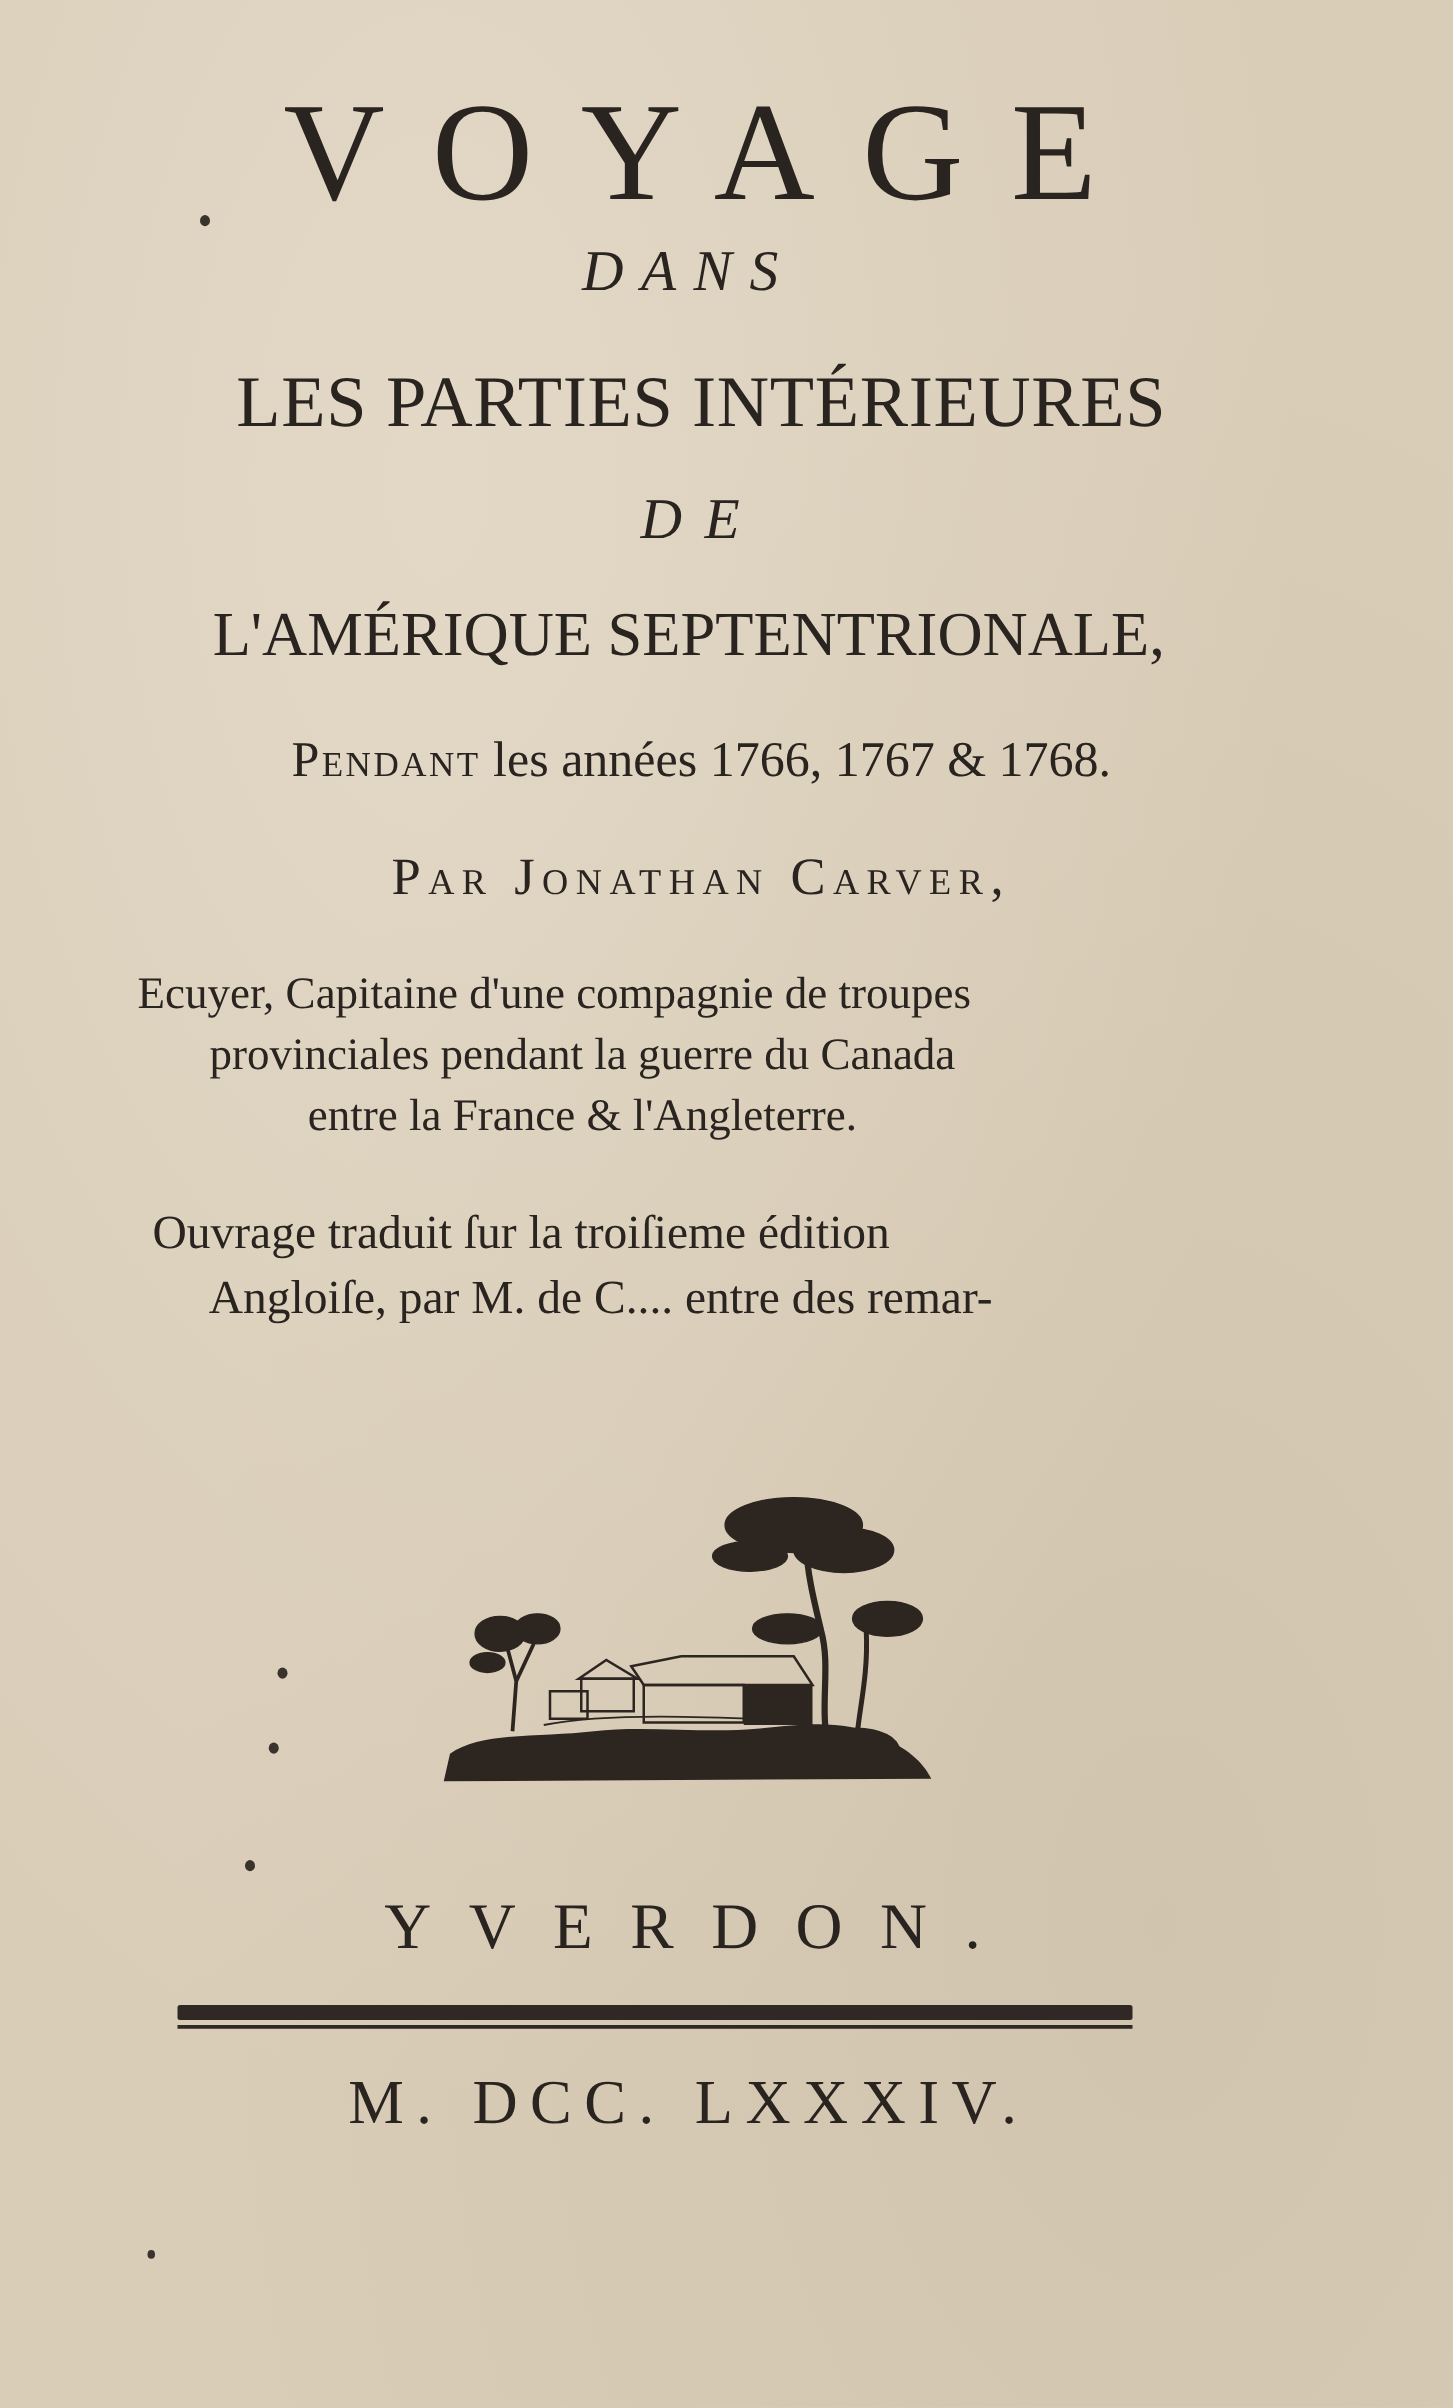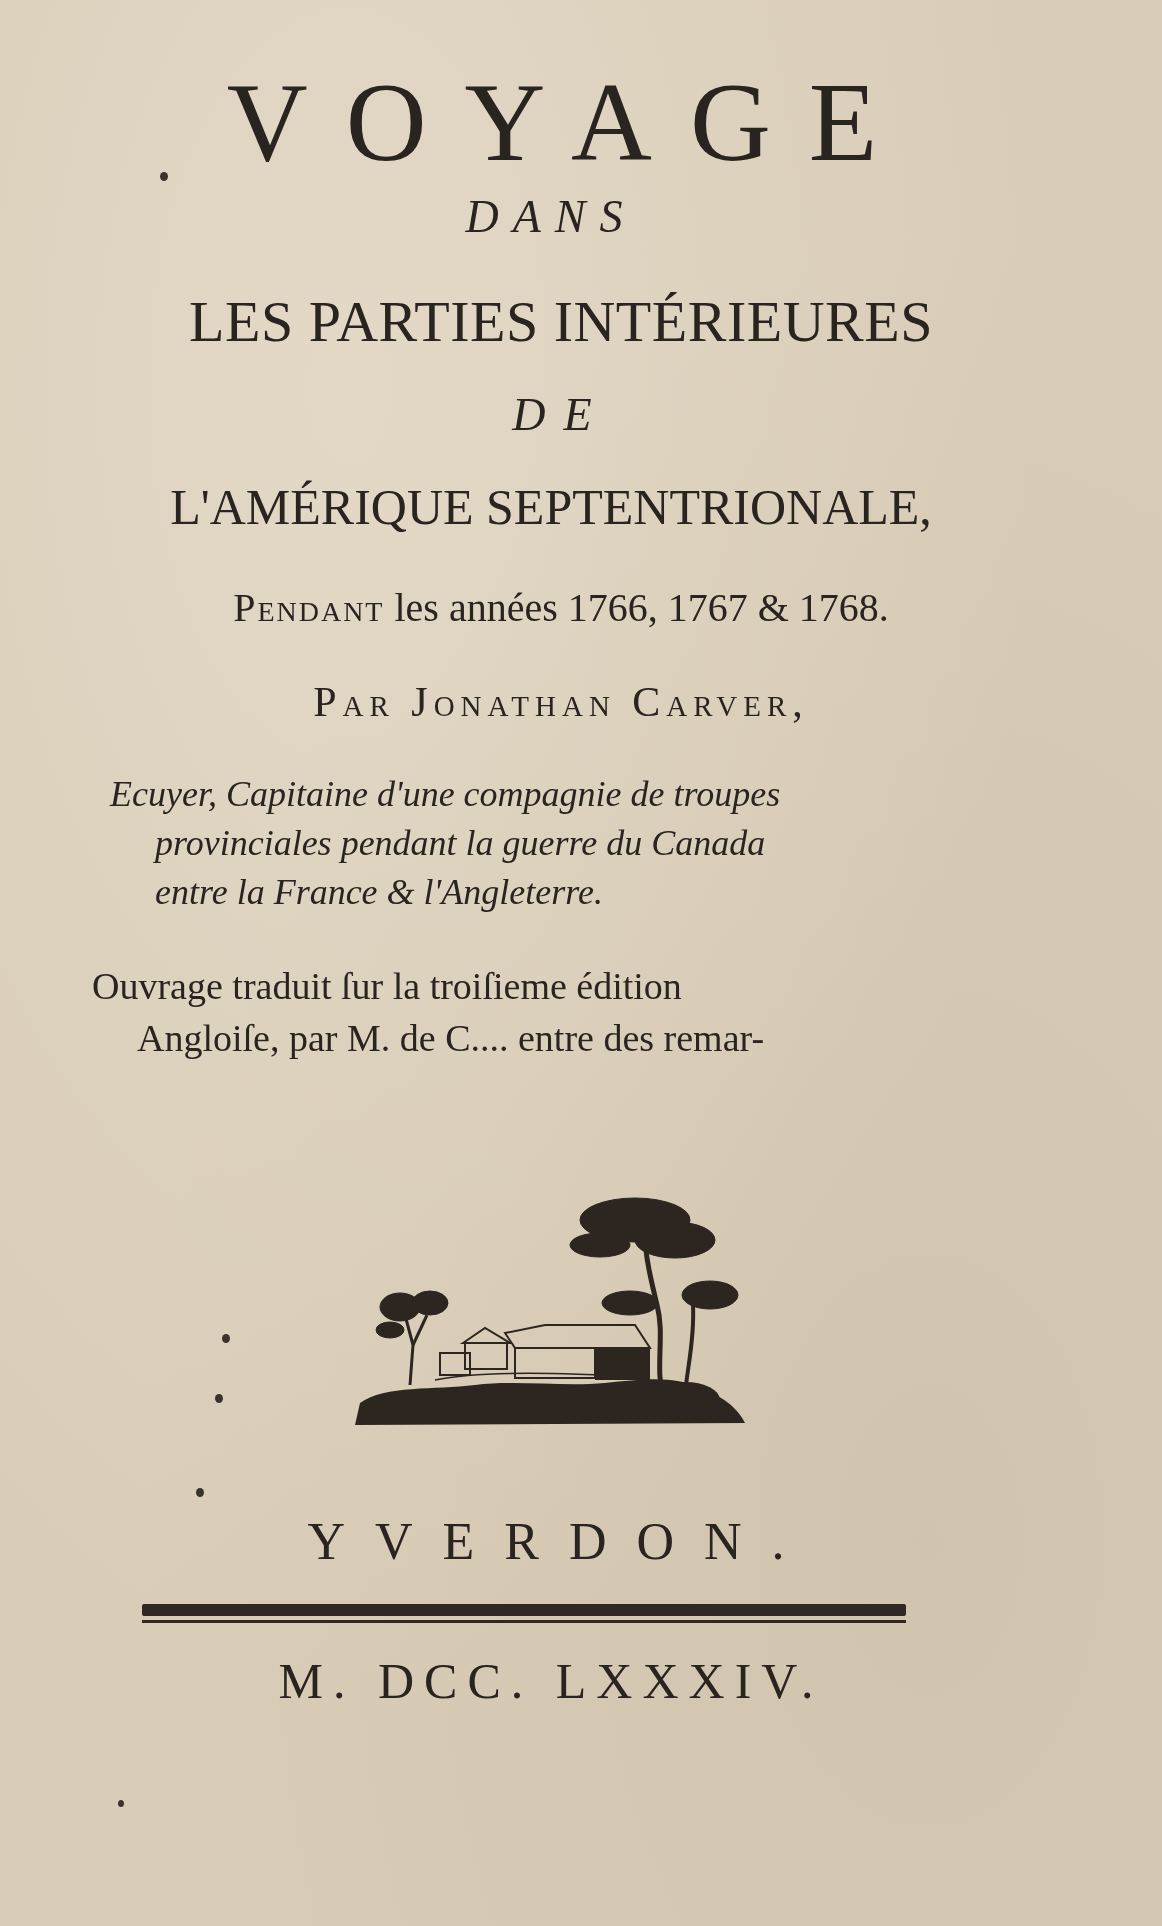--- a/index.html
+++ b/index.html
@@ -15,23 +15,23 @@
   }
   .line { position:absolute; left:0; width:1162px; text-align:center; white-space:nowrap; }
   .title { top:58px; font-size:112px; letter-spacing:38px; padding-left:0; left:-10px; }
   .dans { top:190px; font-size:46px; font-style:italic; letter-spacing:14px; left:-30px; }
   .parties { top:288px; font-size:58px; left:-20px; letter-spacing:0.5px; }
   .de { top:388px; font-size:46px; font-style:italic; letter-spacing:18px; left:-20px; }
   .amerique { top:478px; font-size:50px; left:-30px; }
   .pendant { top:584px; font-size:40px; left:-20px; }
   .pendant .sc { font-variant:small-caps; font-weight:normal; letter-spacing:2px; }
   .par { top:678px; font-size:42px; left:-20px; letter-spacing:6px; font-variant:small-caps; }
-  .italic-block { position:absolute; left:110px; top:770px; font-size:36px; font-style:italic; line-height:49px; }
-  .italic-block div:nth-child(n+2) { padding-left:45px; }
-  .ouvrage { position:absolute; left:92px; top:960px; font-size:38px; line-height:52px; }
+  .italic-block { position:absolute; left:110px; top:770px; font-size:36px; line-height:49px; }
+  .italic-block div:nth-child(n+2) { padding-left:45px;text-align:center; }
+  .ouvrage { position:absolute; left:122px; top:960px; font-size:38px; line-height:52px; }
   .ouvrage div:nth-child(n+2) { padding-left:45px; }
   .vignette { position:absolute; left:345px; top:1185px; width:410px; height:260px; }
   .yverdon { top:1512px; font-size:52px; letter-spacing:30px; left:-20px; }
   .rule { position:absolute; left:142px; top:1604px; width:764px; }
   .rule .thick { height:12px; background:#2f2824; border-radius:2px; }
   .rule .thin { height:3px; background:#2f2824; margin-top:4px; }
   .date { top:1652px; font-size:50px; letter-spacing:10px; left:-30px; }
   .dot { position:absolute; width:8px; height:9px; border-radius:50%; background:#3a322c; }
 </style>
 </head>

